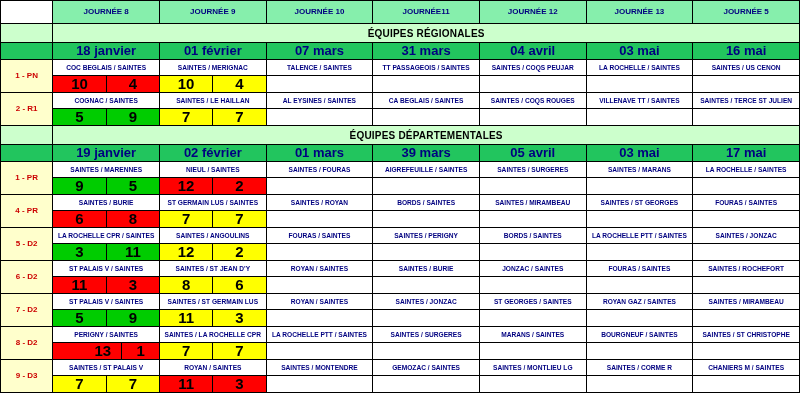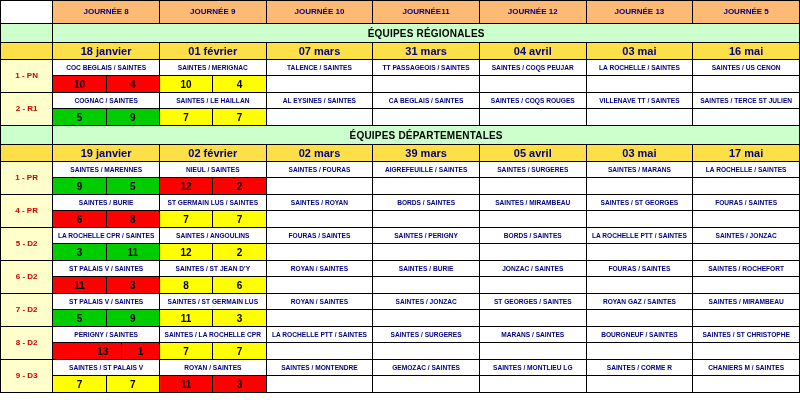--- a/index.html
+++ b/index.html
@@ -24,55 +24,55 @@
     font-size:7.5px;
     line-height:1.1;
     white-space:nowrap;
     overflow:hidden;
   }
   .col-label{width:52px;}
   .col-day{width:106px;}
 
   .hdr-blank{background:#ffffff;border:1px solid #000;}
   .hdr-journee{
-    background:#fdba74;
+    background:#86efac;
     color:#000080;
     font-size:8px;
     height:22px;
   }
   .section-title{
     background:#ccffcc;
     color:#000000;
     font-size:10px;
     height:18px;
     letter-spacing:.2px;
   }
   .section-title-label{background:#ccffcc;}
   .date-row td{
-    background:#fde047;
+    background:#22c55e;
     color:#000080;
-    font-size:11px;
+    font-size:13px;
     height:16px;
   }
   .label-cell{
     background:#ffffcc;
     color:#cc0000;
     font-size:8px;
   }
   .match-cell{
     background:#ffffff;
     color:#000080;
     font-size:6.6px;
     height:15px;
   }
   .score-row td{
     height:16px;
   }
   .score-cell{
-    font-size:10px;
+    font-size:15px;
     color:#000000;
     padding:0;
   }
   .score-cell .sp{
     display:flex;
     width:100%;
     height:16px;
   }
   .score-cell .sp span{
     flex:1;
@@ -185,21 +185,21 @@
         <td class="empty"></td>
       </tr>
       <tr>
         <td class="section-title-label"></td>
         <td class="section-title" colspan="7">ÉQUIPES DÉPARTEMENTALES</td>
       </tr>
       <tr class="date-row">
         <td class="pad-cell"></td>
         <td>19 janvier</td>
         <td>02 février</td>
-        <td>02 mars</td>
+        <td>01 mars</td>
         <td>39 mars</td>
         <td>05 avril</td>
         <td>03 mai</td>
         <td>17 mai</td>
       </tr>
       <tr>
         <td class="label-cell" rowspan="2">1 - PR</td>
         <td class="match-cell">SAINTES / MARENNES</td>
         <td class="match-cell">NIEUL / SAINTES</td>
         <td class="match-cell">SAINTES / FOURAS</td>

